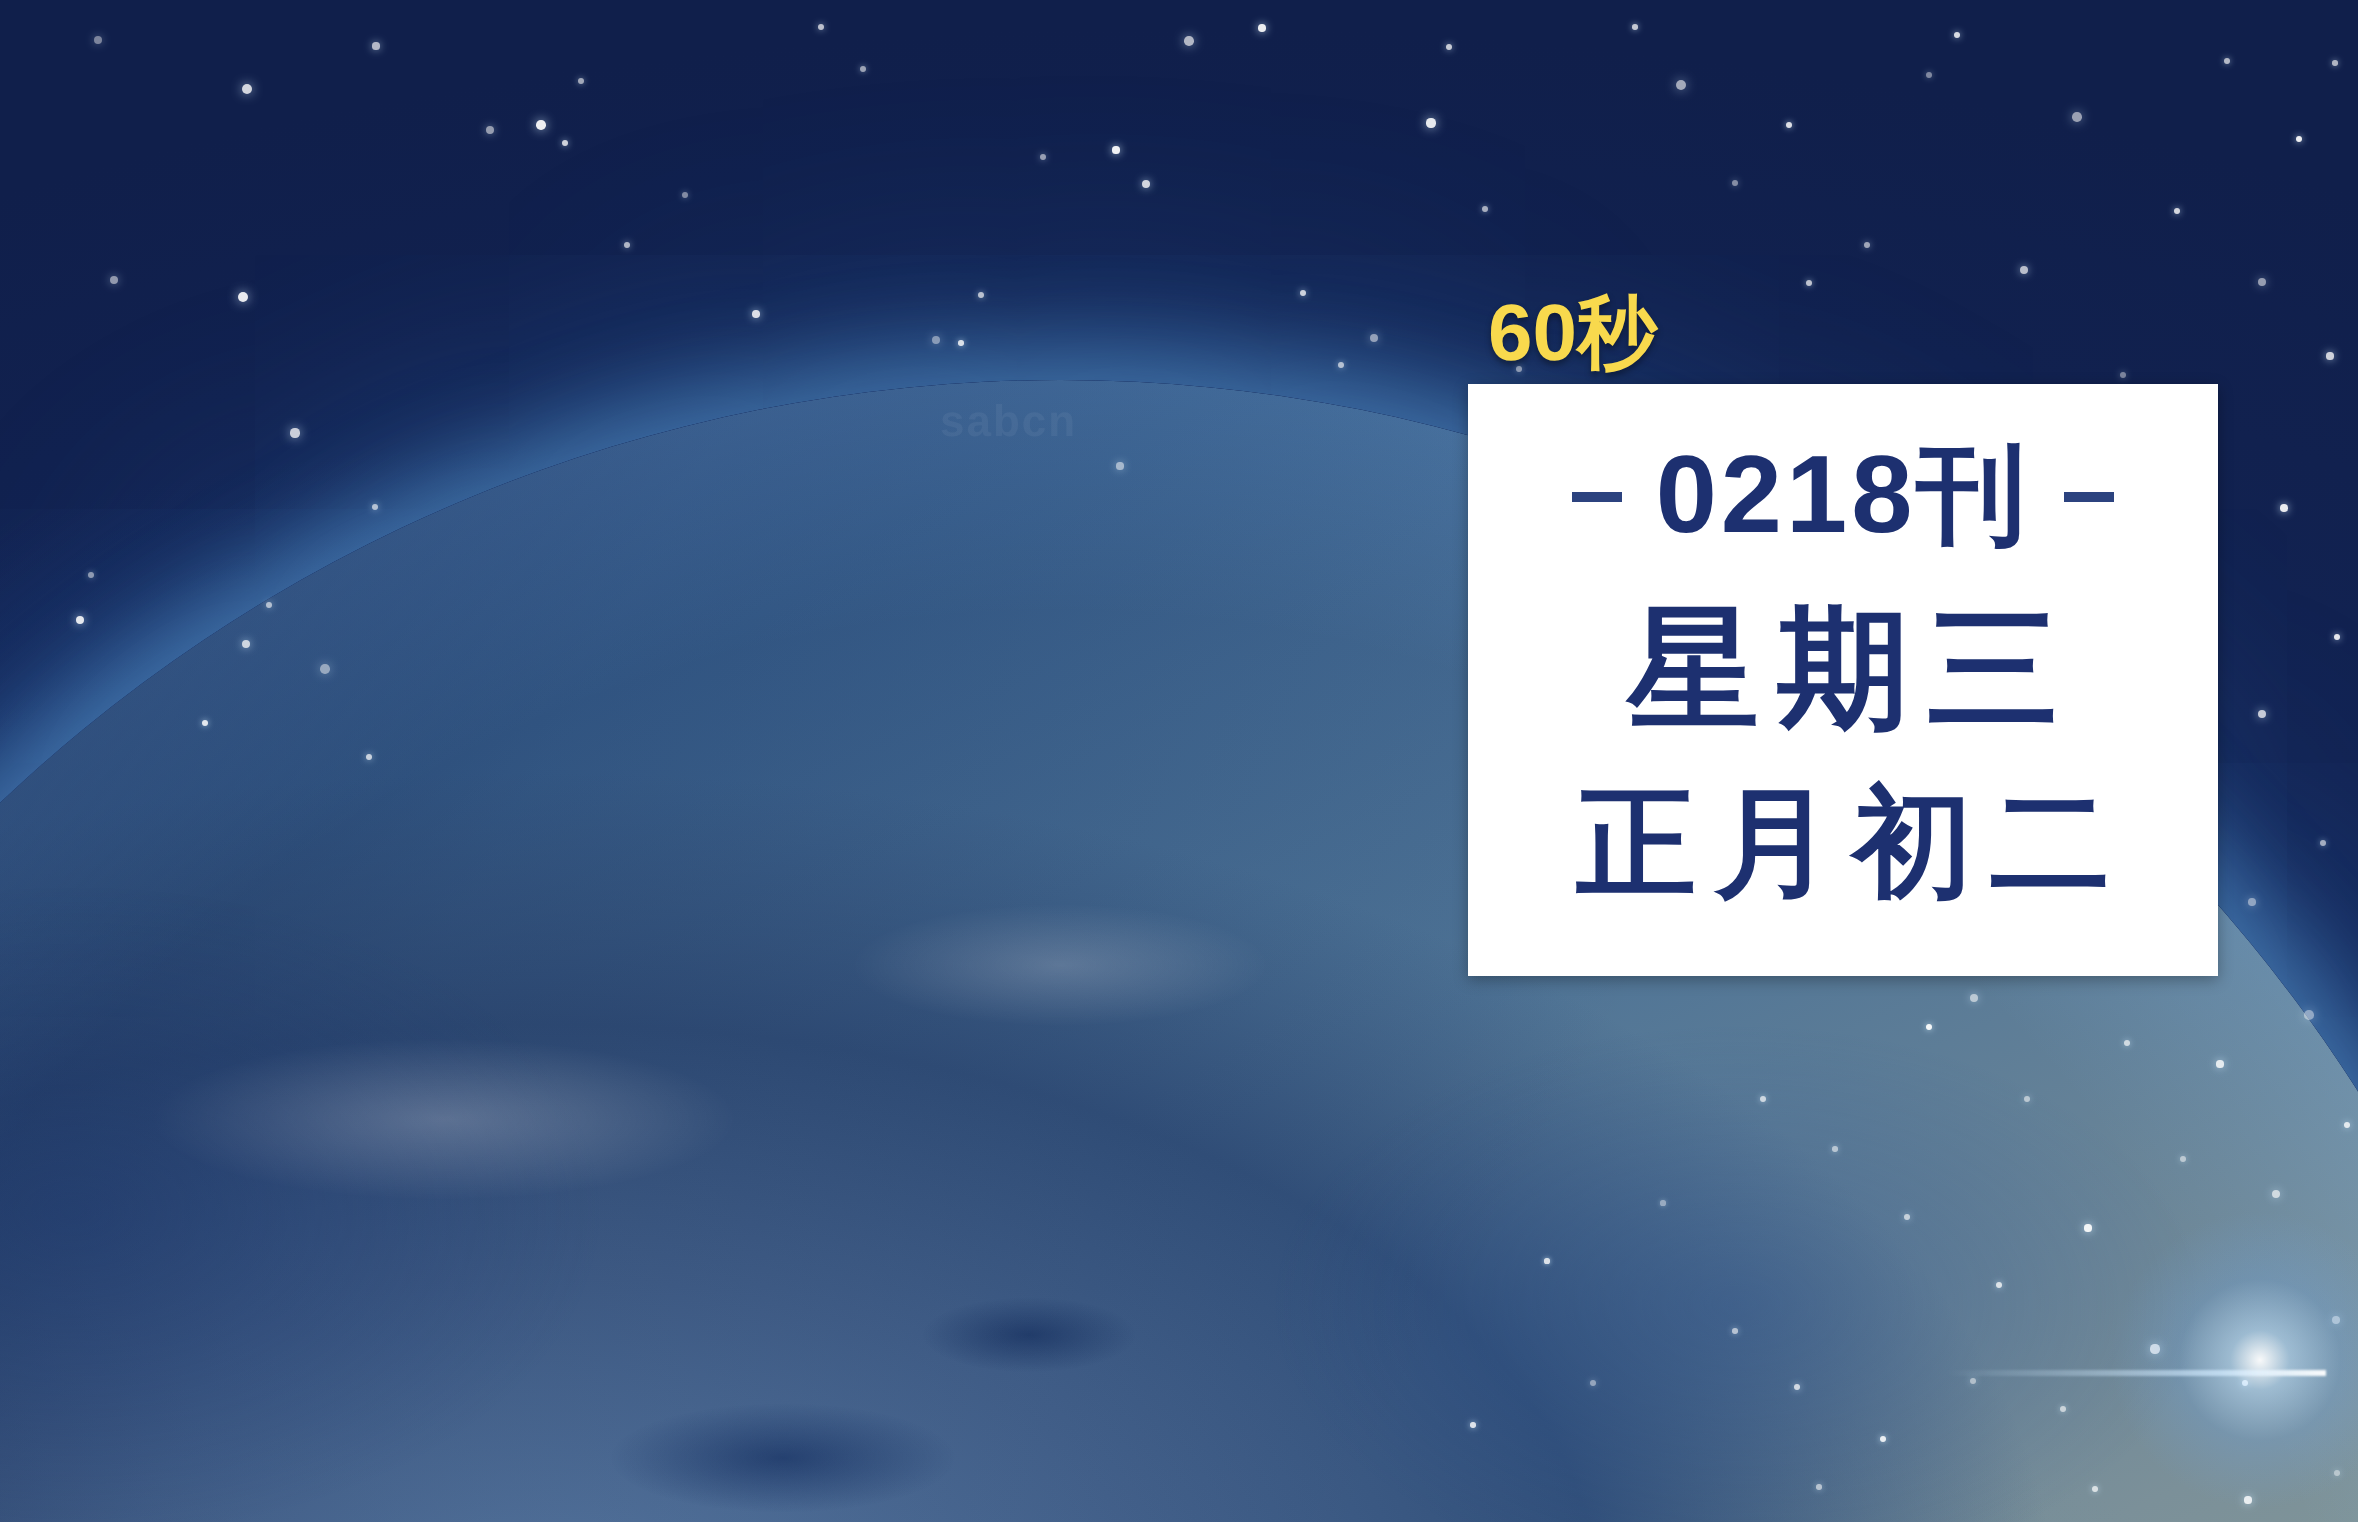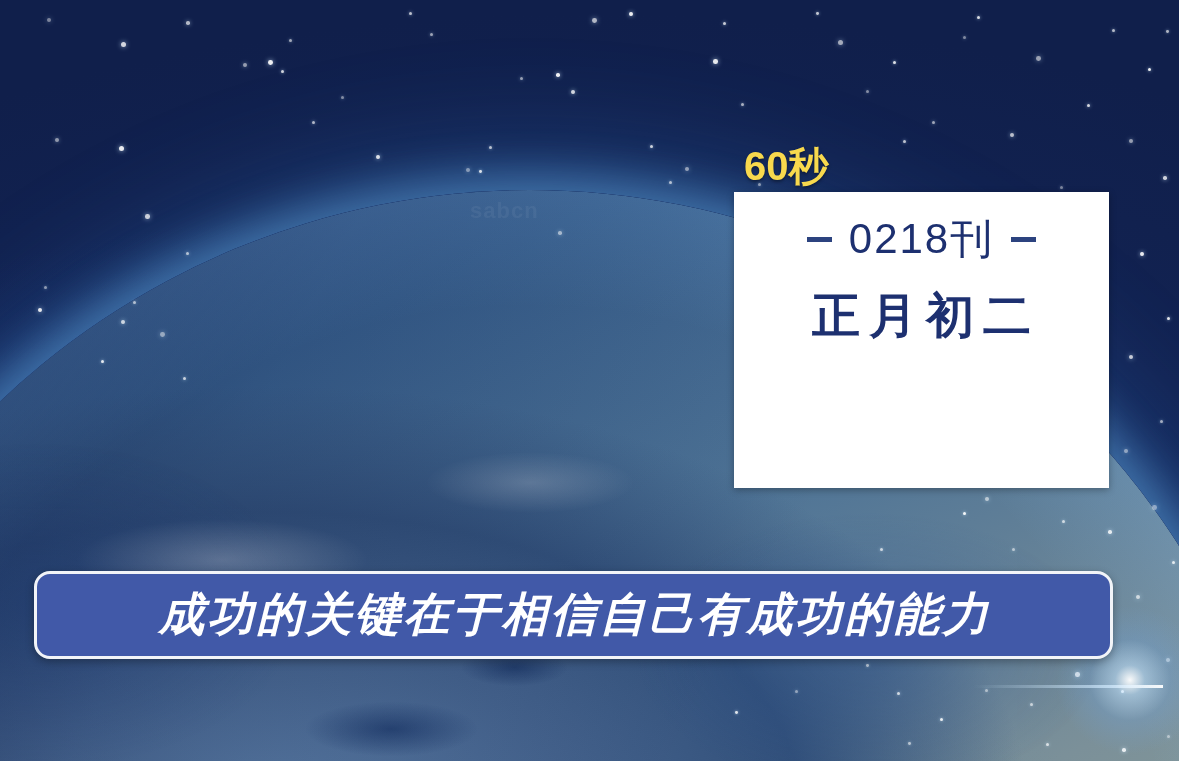--- a/index.html
+++ b/index.html
@@ -215,37 +215,37 @@
     gap: 17px;
     color: #1d3070;
   }
   .issue-dash {
     display: inline-block;
     width: 25px;
     height: 5px;
     background: #2c437f;
   }
   .issue-text {
-    font-size: 42px;
-    font-weight: 400;
+    font-size: 55px;
+    font-weight: 700;
     letter-spacing: 2px;
     color: #1d3070;
   }
   .weekday {
     margin-top: 10px;
     font-size: 66px;
     font-weight: 700;
     letter-spacing: 9px;
     color: #1d3070;
     text-indent: 9px;
     line-height: 78px;
   }
   .lunar {
     margin-top: 6px;
-    font-size: 48px;
+    font-size: 60px;
     font-weight: 700;
     letter-spacing: 9px;
     color: #1d3070;
     text-indent: 9px;
     line-height: 86px;
   }
 
   
   .quote-banner {
     position: absolute;
@@ -417,20 +417,18 @@
   <div class="tagline">
     <span class="tagline-60">60秒</span>
   </div>
 
   <div class="info-card">
     <div class="issue-row">
       <span class="issue-dash"></span>
       <span class="issue-text">0218刊</span>
       <span class="issue-dash"></span>
     </div>
+    <div class="weekday">星期三</div>
     <div class="lunar">正月初二</div>
   </div>
 
-  <div class="quote-banner">
-    <span class="quote-text">成功的关键在于相信自己有成功的能力</span>
-  </div>
 
 </div>
 
 </body></html>

